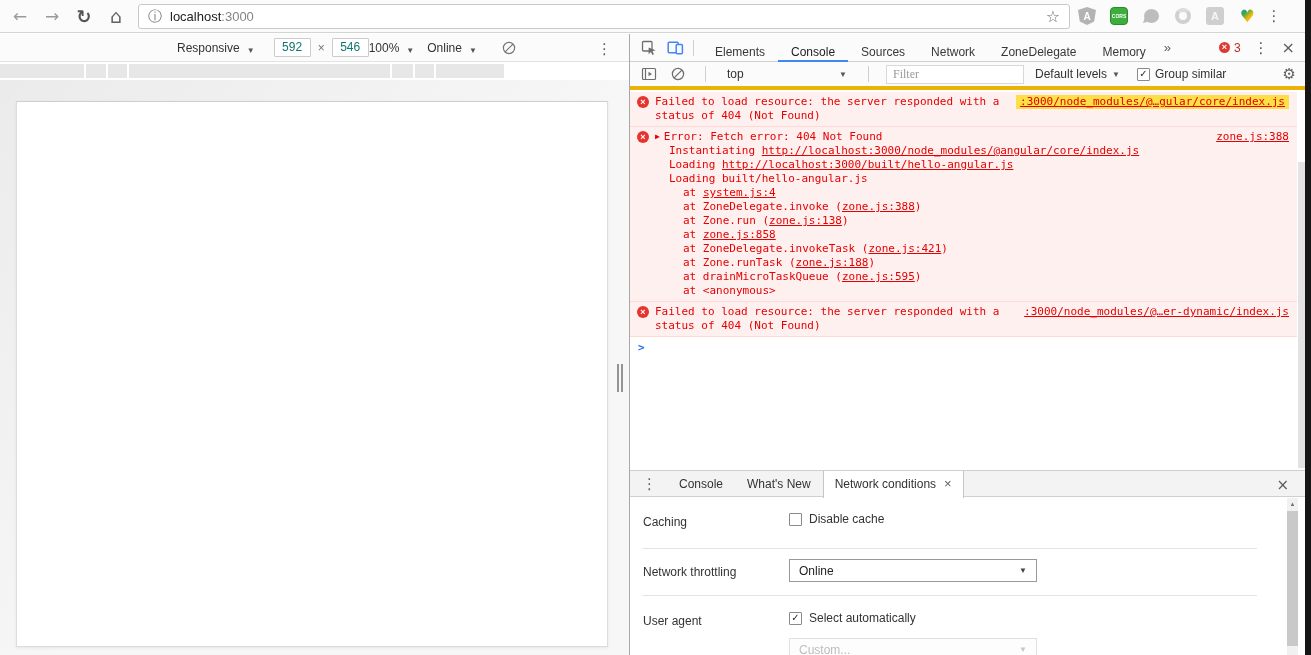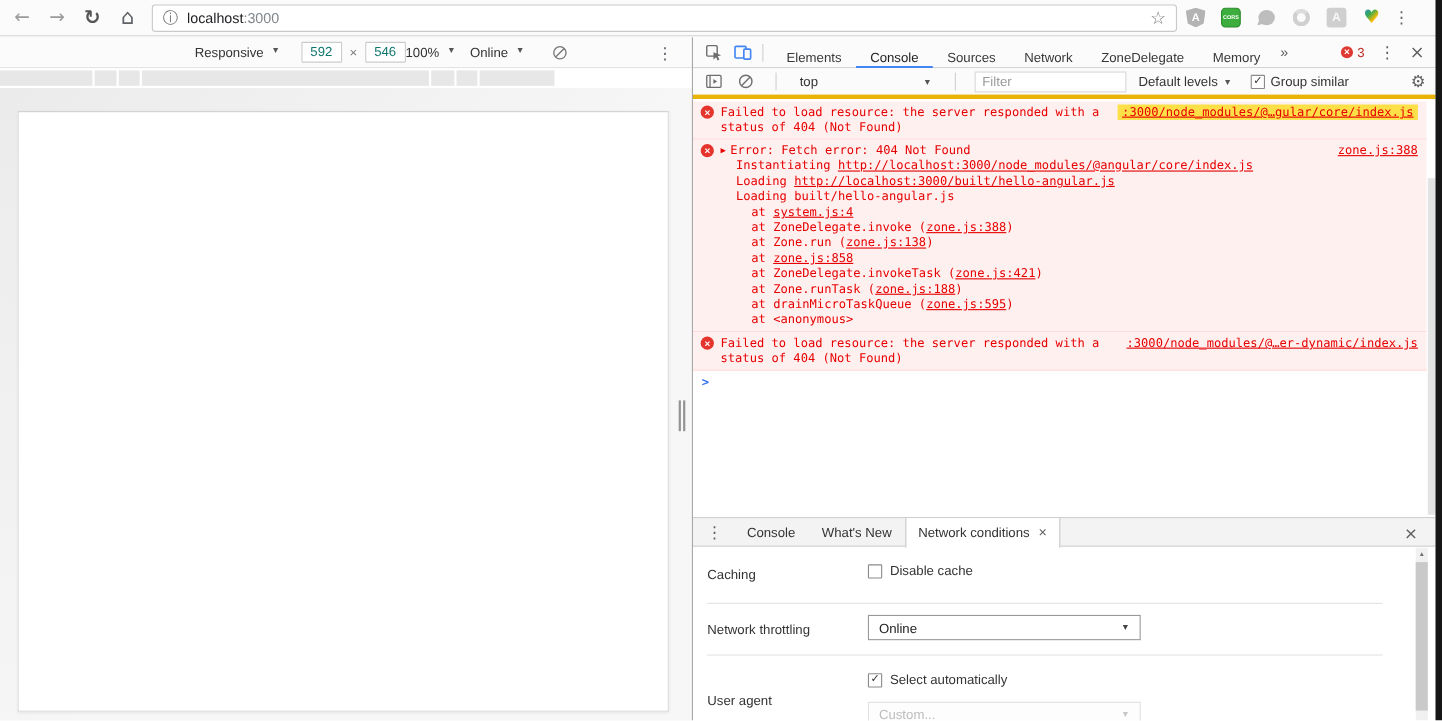--- a/index.html
+++ b/index.html
@@ -23,21 +23,21 @@
   .ext-bubble i{display:block;width:15px;height:14px;background:#bdbdbd;border-radius:50% 50% 50% 50%}
   .ext-bubble i::after{content:"";position:absolute;left:2px;bottom:0;border:4px solid transparent;border-left:6px solid #bdbdbd;transform:rotate(20deg)}
   .ext-ring{width:16px;height:16px;border:4px solid #d0d0d0;border-top-color:#dcdcdc;border-radius:50%}
   .ext-pdf{background:#cfcfcf;border-radius:3px;color:#f6f6f6;font-size:11px;font-weight:bold}
   .ext-heart{font-size:17px;background:linear-gradient(135deg,#4285f4 0%,#34a853 35%,#fbbc05 60%,#ea4335 100%);-webkit-background-clip:text;background-clip:text;color:transparent;font-family:"DejaVu Sans",sans-serif}
   .kebab{color:#5f6368;font-size:15px;font-family:"DejaVu Sans",sans-serif;letter-spacing:0}
 
   
   .emul{position:absolute;left:0;top:34px;width:629px;height:621px;background:#f0f0f0}
   .device-toolbar{position:relative;height:28px;background:#fbfbfb;border-bottom:1px solid #e2e2e2;display:flex;align-items:center;padding-left:177px;white-space:nowrap}
-  .dd{display:flex;align-items:flex-start;gap:7px;color:#333}
+  .dd{display:flex;align-items:flex-end;gap:7px;color:#333}
   .dd .arr{font-size:8px;color:#555}
   .dim-input{width:37px;height:19px;border:1px solid #ccc;background:#fff;color:#0f766e;text-align:center;line-height:17px;border-radius:1px}
   .dim-x{color:#757575;margin:0 7px}
   .tb-slash{margin-left:22px}
   .device-kebab{position:absolute;right:17px;top:6px}
   .ruler{position:relative;height:18px;background:#fff}
   .ruler-seg{position:absolute;top:2px;height:14px;background:#e7e7e7}
   .canvas{position:absolute;left:0;top:46px;width:629px;height:575px;background:linear-gradient(135deg,#ebebeb,#f7f7f7 55%)}
   .viewport{position:absolute;left:16px;top:21px;width:592px;height:546px;background:#fff;border:1px solid #dcdcdc;border-top-color:#cfcfcf;box-shadow:0 1px 3px rgba(0,0,0,.07)}
   .drag-handle{position:absolute;left:617px;top:330px;width:7px;height:28px;display:flex;gap:2px}
@@ -53,21 +53,21 @@
   .more-tabs{color:#5f5f5f;font-size:13px;margin-left:5px}
   .dt-right{margin-left:auto;display:flex;align-items:center;gap:13px}
   .err-badge{display:flex;align-items:center;gap:4px}
   .err-badge .bi{width:11px;height:11px;border-radius:50%;background:#df3a32;color:#fff;font-size:9px;line-height:11px;text-align:center;font-weight:bold}
   .err-badge .bc{color:#bb2d25}
   .icon-txt{color:#5f5f5f;font-family:"DejaVu Sans",sans-serif}
 
   .console-toolbar{height:28px;background:#fbfbfb;border-bottom:4px solid #eab308;display:flex;align-items:center;padding:0 9px;gap:9px}
   .ctx-select{width:128px;display:flex;align-items:center;justify-content:space-between;color:#333;padding:0 4px}
   .ctx-select .arr,.lvl .arr{font-size:8px;color:#555}
-  .filter-input{width:138px;height:19px;border:1px solid #d8d8d8;background:#fff;font-size:12px;padding:0 6px;font-family:Liberation Sans, sans-serif;color:#333;outline:none}
+  .filter-input{width:138px;height:19px;border:1px solid #d8d8d8;background:#fff;font-size:12px;padding:0 6px;font-family:Liberation Serif, serif;color:#333;outline:none}
   .filter-input::placeholder{color:#9a9a9a}
   .lvl{display:flex;align-items:center;gap:5px;margin-left:2px;color:#333}
   .cb{width:13px;height:13px;border:1px solid #8a8a8a;background:#fff;border-radius:1px;display:inline-flex;align-items:center;justify-content:center;font-size:10px;color:#2d2d2d;flex:none;line-height:1}
   .gear{margin-left:auto;font-size:15px;color:#5f5f5f;font-family:"DejaVu Sans",sans-serif}
 
   
   .console-area{position:absolute;left:0;top:58px;width:667px;height:378px;font-family:"DejaVu Sans Mono",monospace;font-size:11px;line-height:14px;background:#fff;overflow:hidden}
   .cmsg{background:#fff0f0;border-bottom:1px solid #ffd9d9;padding:3px 8px 3px 7px;color:#e60000}
   .cline{white-space:pre}
   .cline.flex{display:flex;align-items:center;white-space:pre}
@@ -295,21 +295,21 @@
 
       <div class="d-label" style="top:67px">Network throttling</div>
       <div class="d-ctrl" style="top:61px">
         <span class="select">
           <span>Online</span>
           <span class="arr">▼</span>
         </span>
       </div>
       <div class="divider" style="top:97px"></div>
 
-      <div class="d-label" style="top:132px">User agent</div>
+      <div class="d-label" style="top:116px">User agent</div>
       <div class="d-ctrl" style="top:113px">
         <span class="cb">✓</span>
         <span>Select automatically</span>
       </div>
       <div class="d-ctrl" style="top:140px">
         <span class="select disabled">
           <span>Custom...</span>
           <span class="arr">▼</span>
         </span>
       </div>

